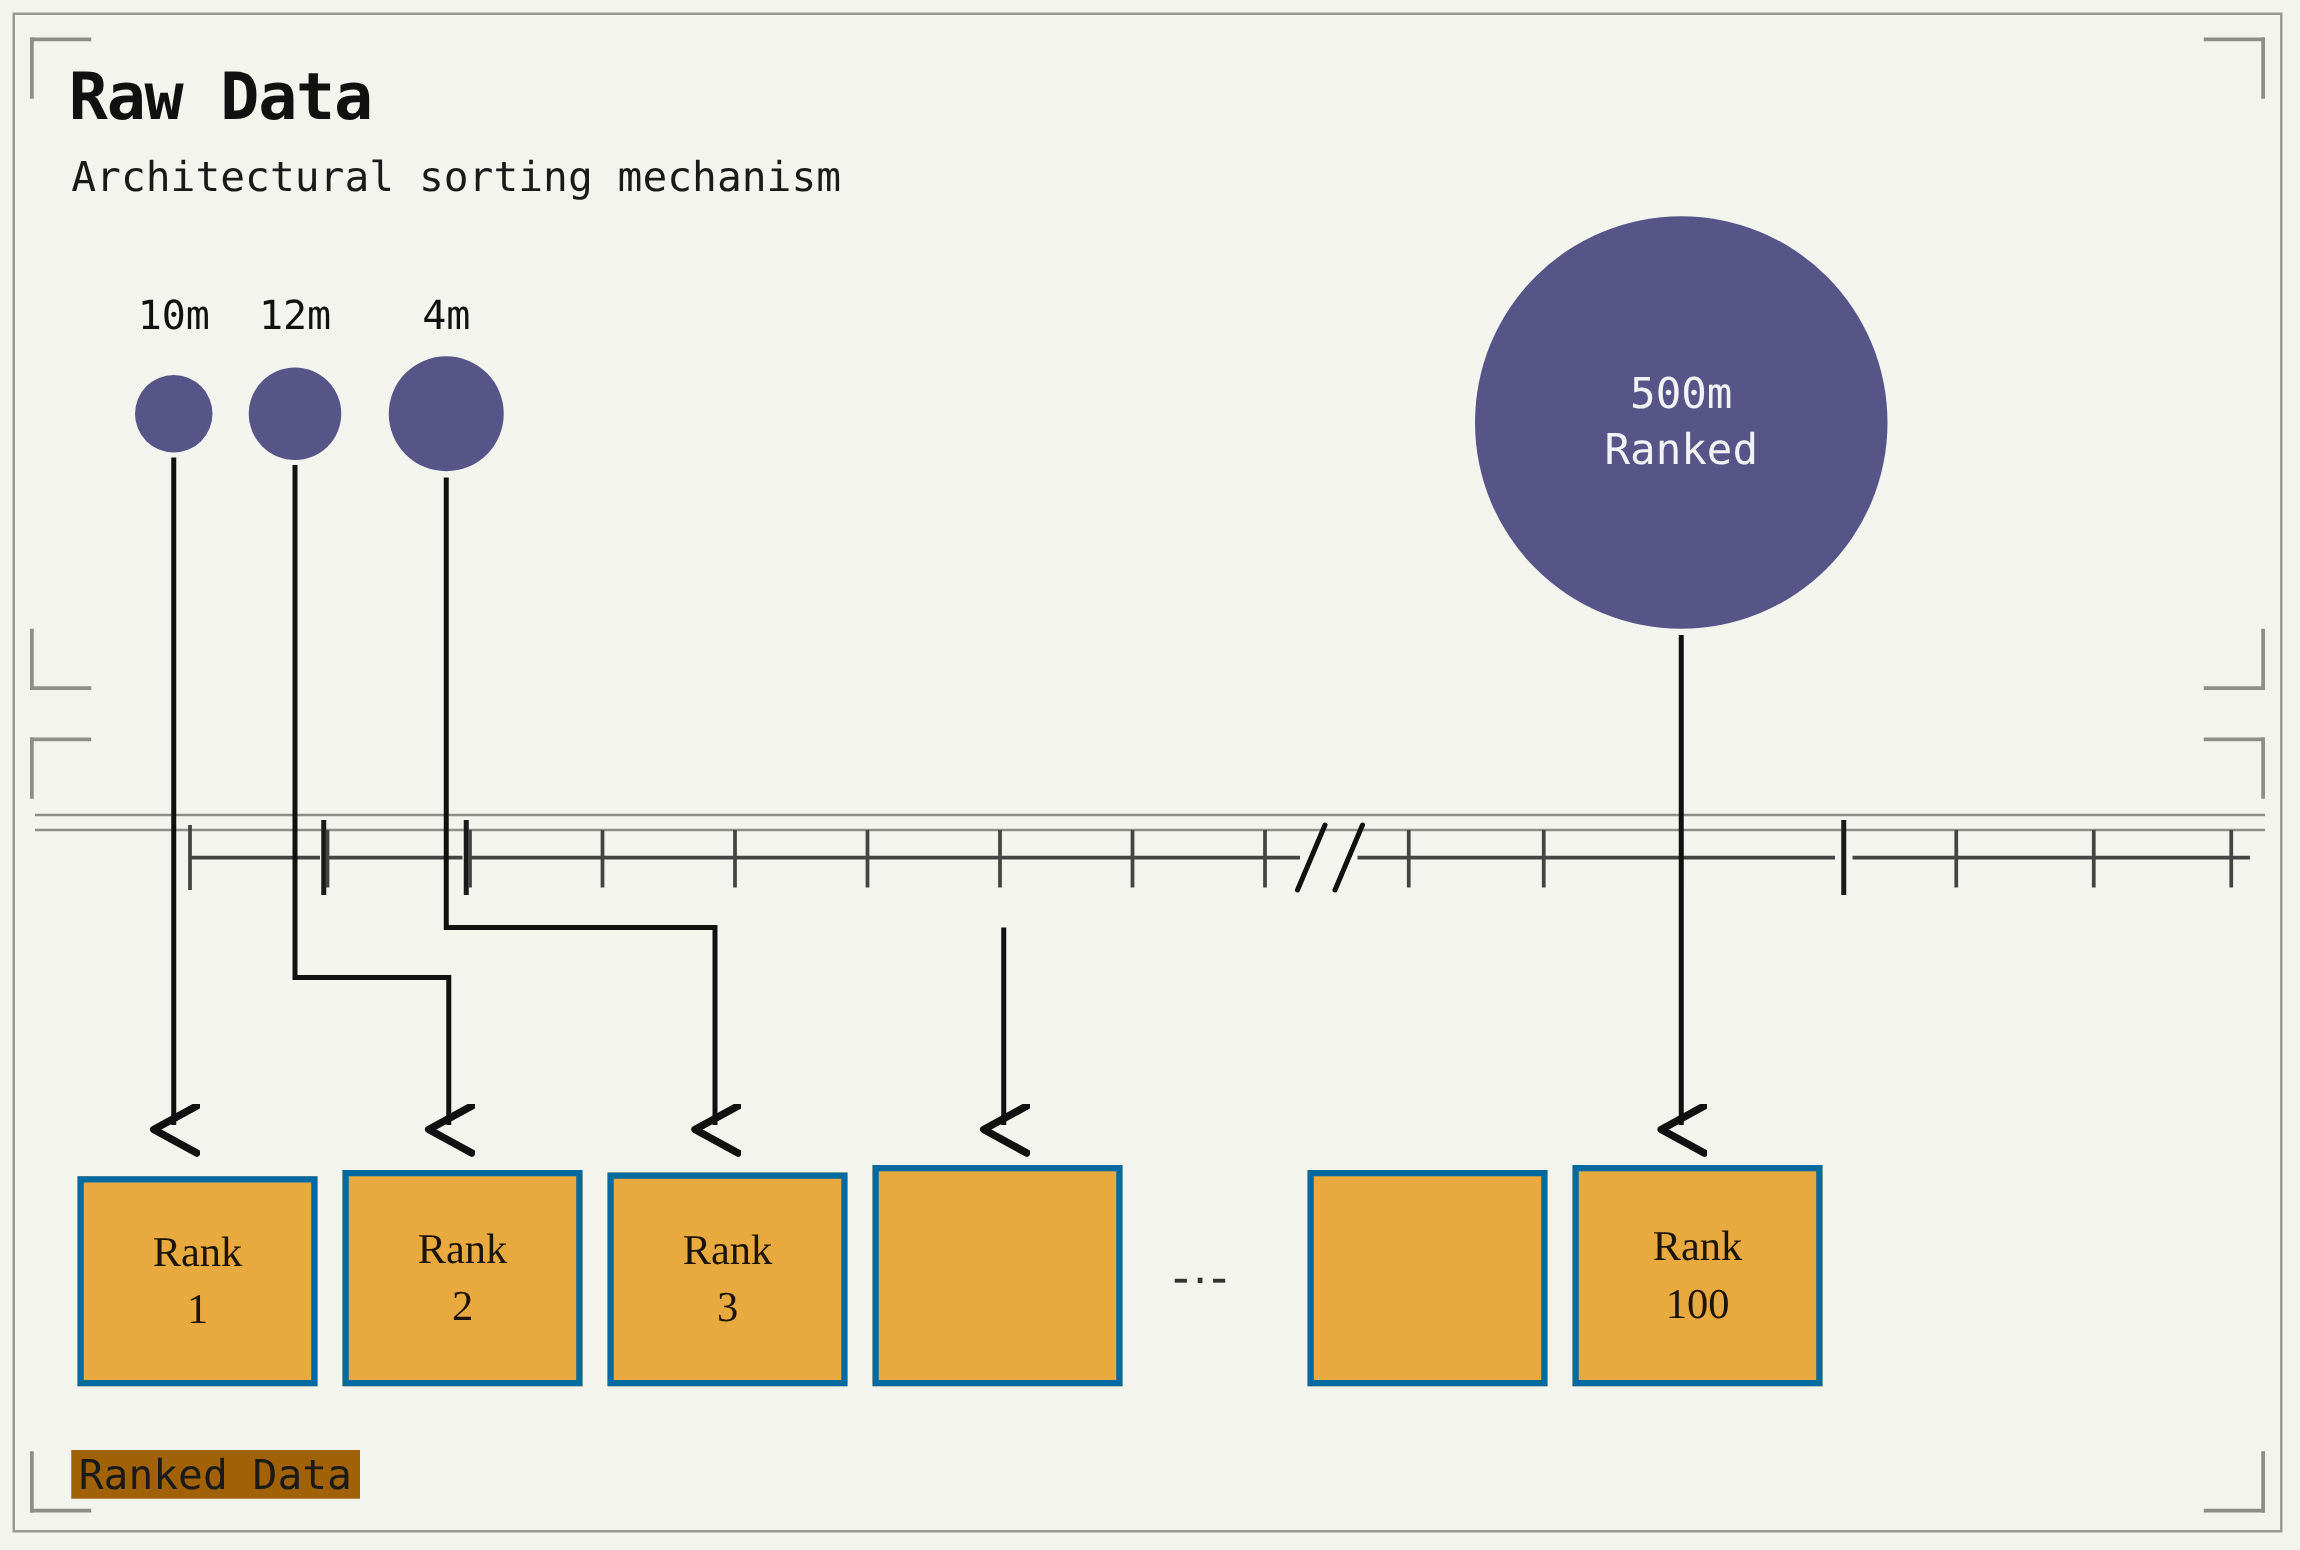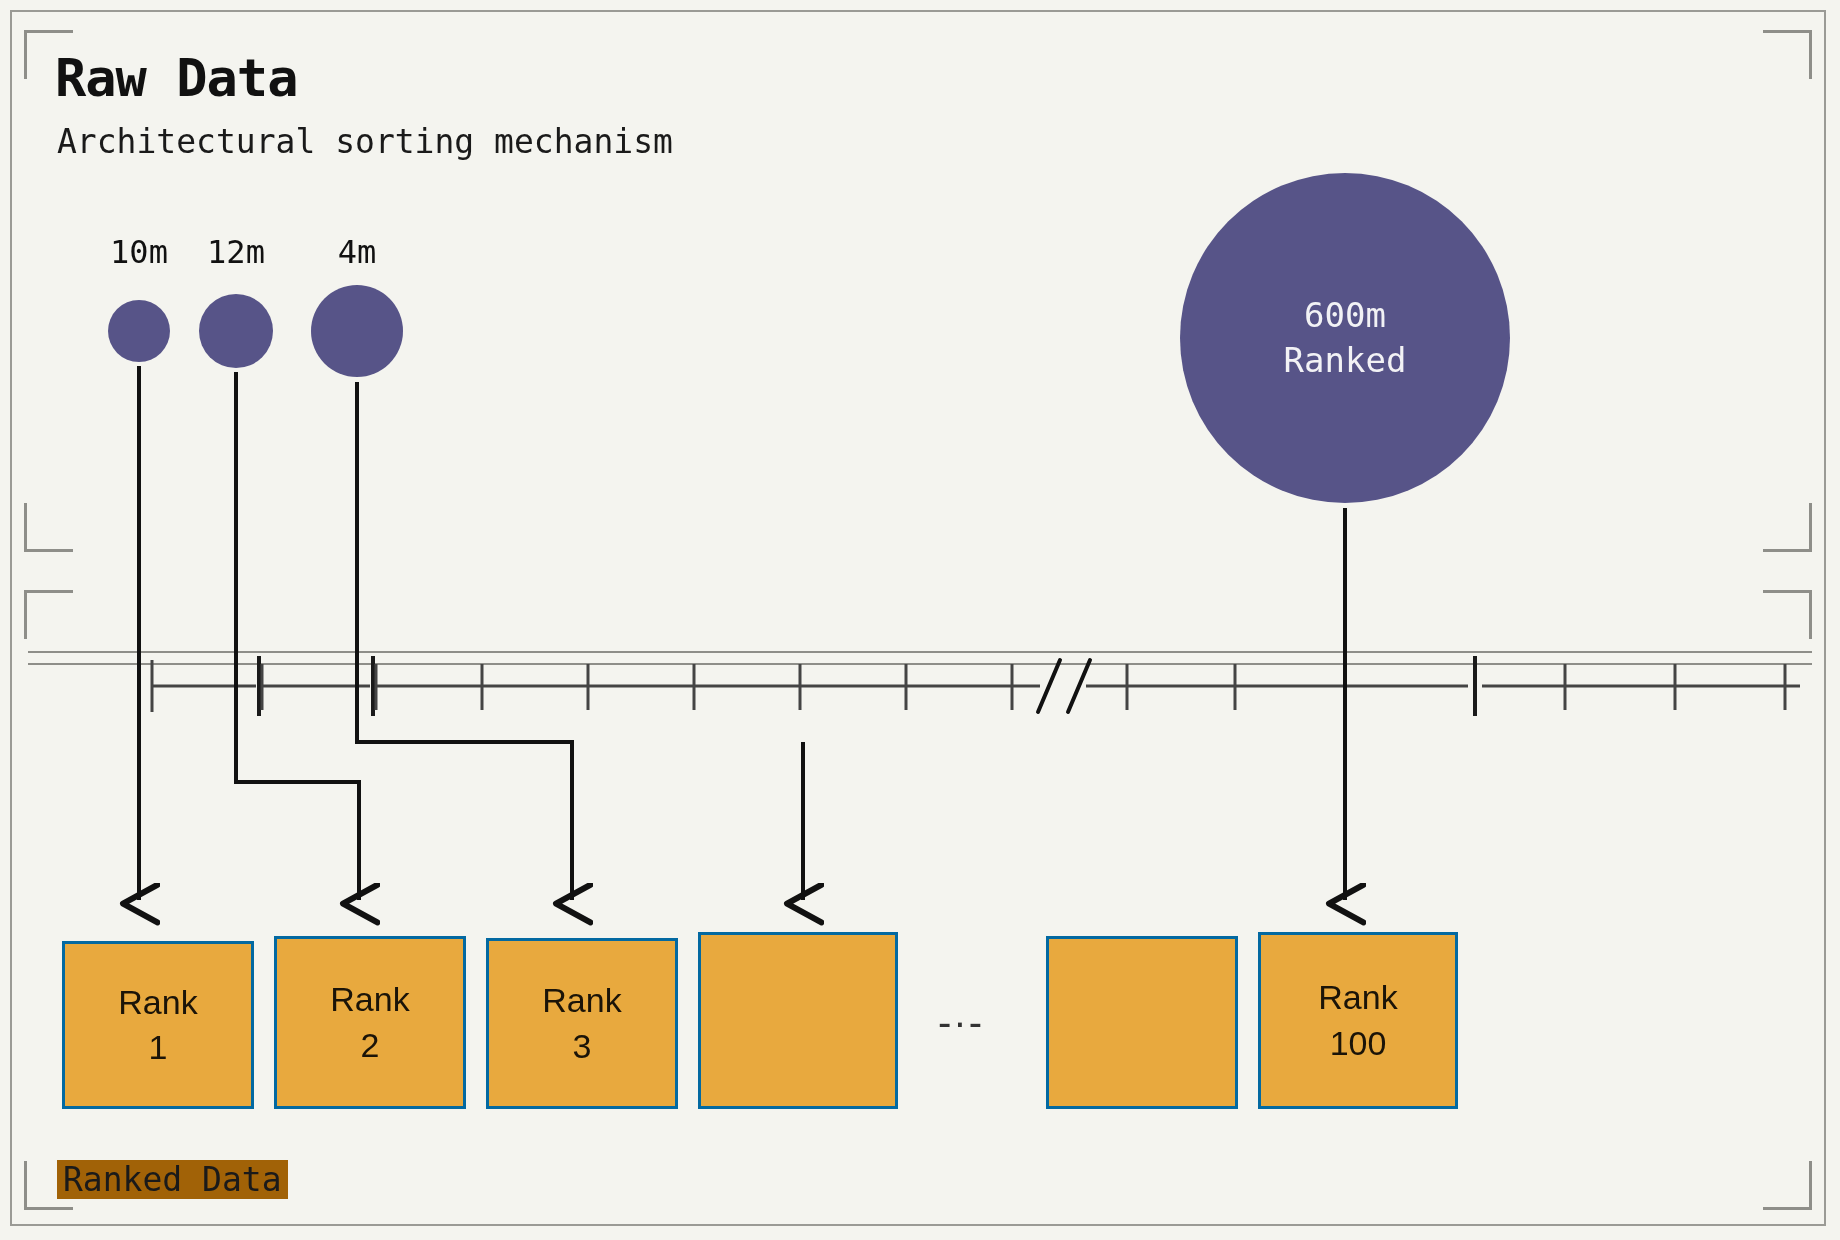--- a/index.html
+++ b/index.html
@@ -112,30 +112,30 @@
     top: 0;
     width: 1840px;
     height: 1240px;
     pointer-events: none;
   }
 
   
   .rank-box {
     position: absolute;
     background: #e8a93e;
-    border: 3px solid #0369a1;
+    border: 5px solid #0369a1;
     box-sizing: border-box;
     display: flex;
     flex-direction: column;
     align-items: center;
     justify-content: center;
     font-size: 34px;
     line-height: 1.33;
     color: #1b1408;
-    font-family: Liberation Sans, sans-serif;
+    font-family: Liberation Serif, serif;
   }
   .rank-box .rb-line { display: block; }
   #rank-ellipsis {
     position: absolute;
     font-size: 40px;
     color: #333333;
     letter-spacing: 2px;
     font-family: "Liberation Sans", sans-serif;
   }
 </style>
@@ -159,21 +159,21 @@
   <div class="bubble" style="left:108px; top:300px; width:62px; height:62px;"></div>
   <div class="bubble-label" style="left:139px; top:233px;">10m</div>
 
   <div class="bubble" style="left:199px; top:294px; width:74px; height:74px;"></div>
   <div class="bubble-label" style="left:236px; top:233px;">12m</div>
 
   <div class="bubble" style="left:311px; top:285px; width:92px; height:92px;"></div>
   <div class="bubble-label" style="left:357px; top:233px;">4m</div>
 
   <div id="outlier-bubble" style="left:1180px; top:173px; width:330px; height:330px;">
-    <span>600m</span>
+    <span>500m</span>
     <span>Ranked</span>
   </div>
 
   <div class="panel" id="ranked-panel">
     <div class="bracket tl" style="left:12px; top:14px;"></div>
     <div class="bracket tr" style="right:12px; top:14px;"></div>
     <div class="bracket bl" style="left:12px; bottom:16px;"></div>
     <div class="bracket br" style="right:12px; bottom:16px;"></div>
   </div>
 

